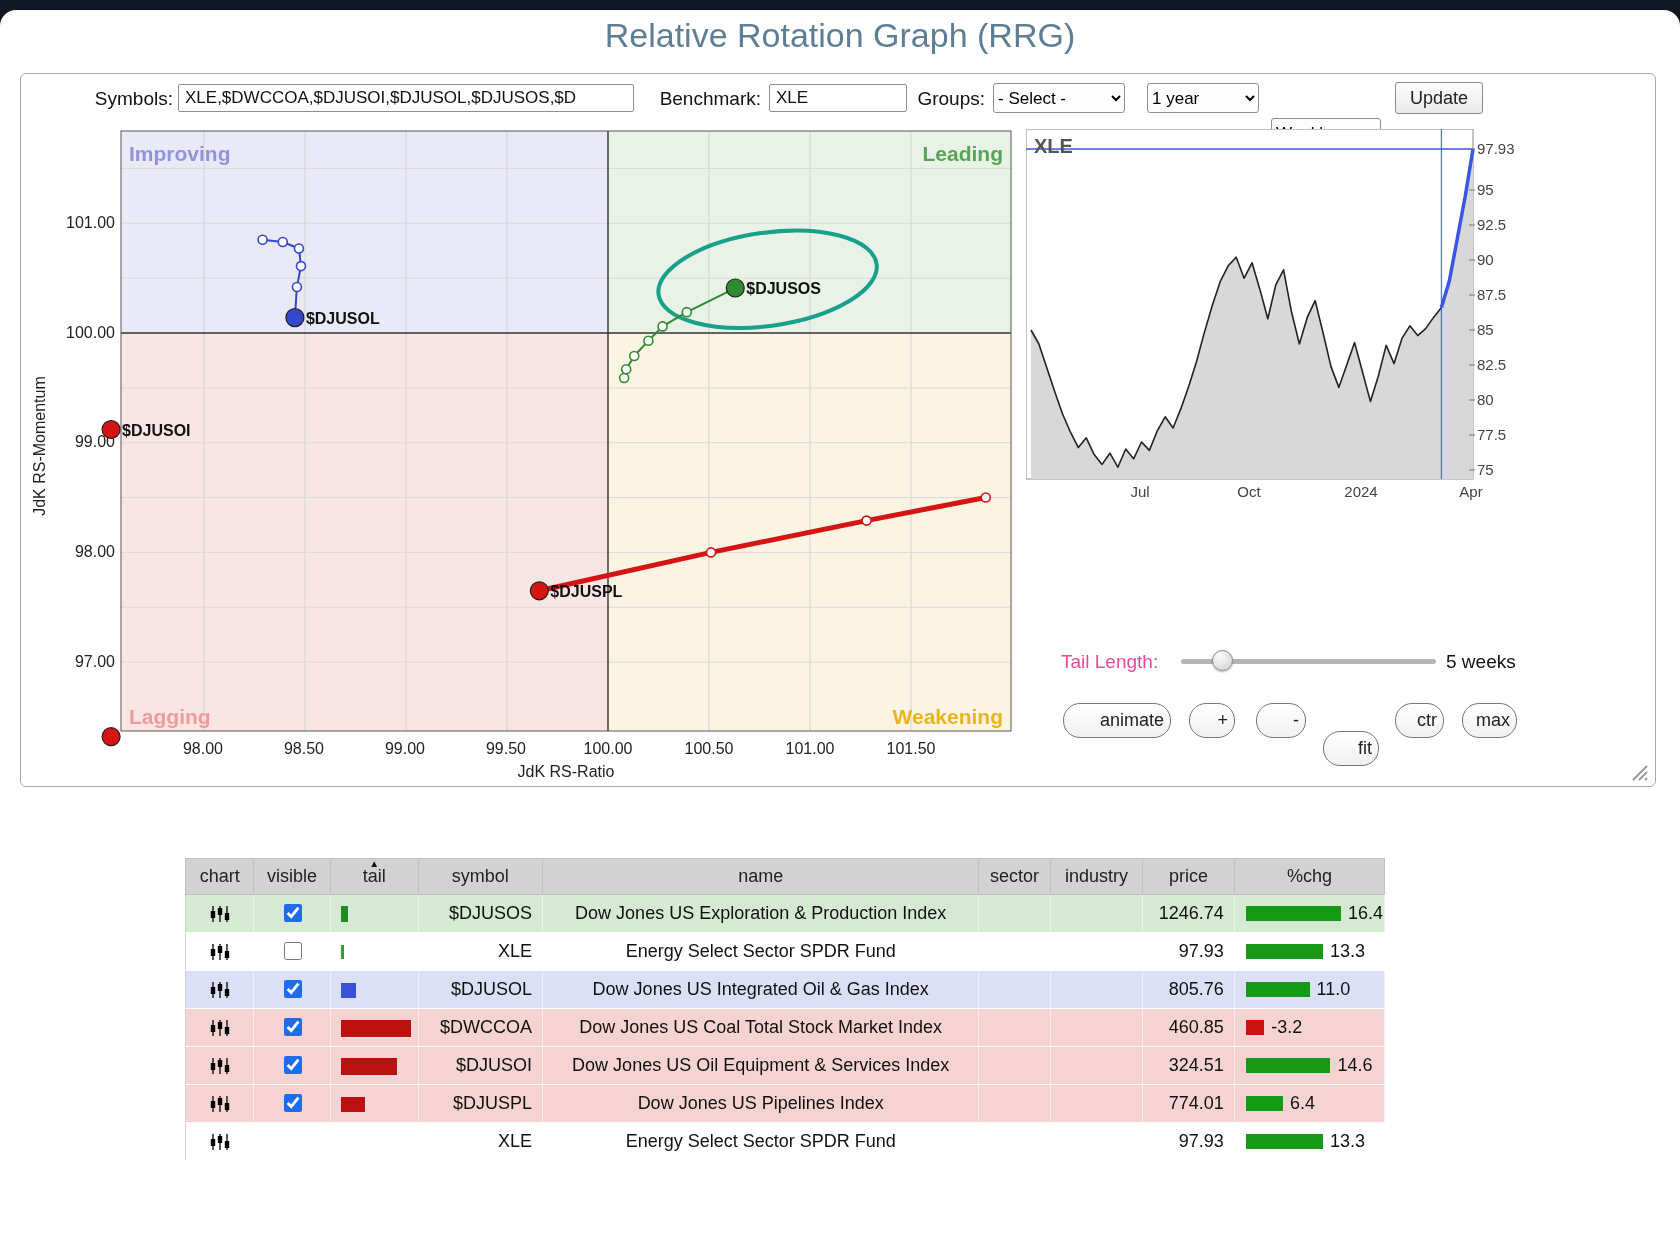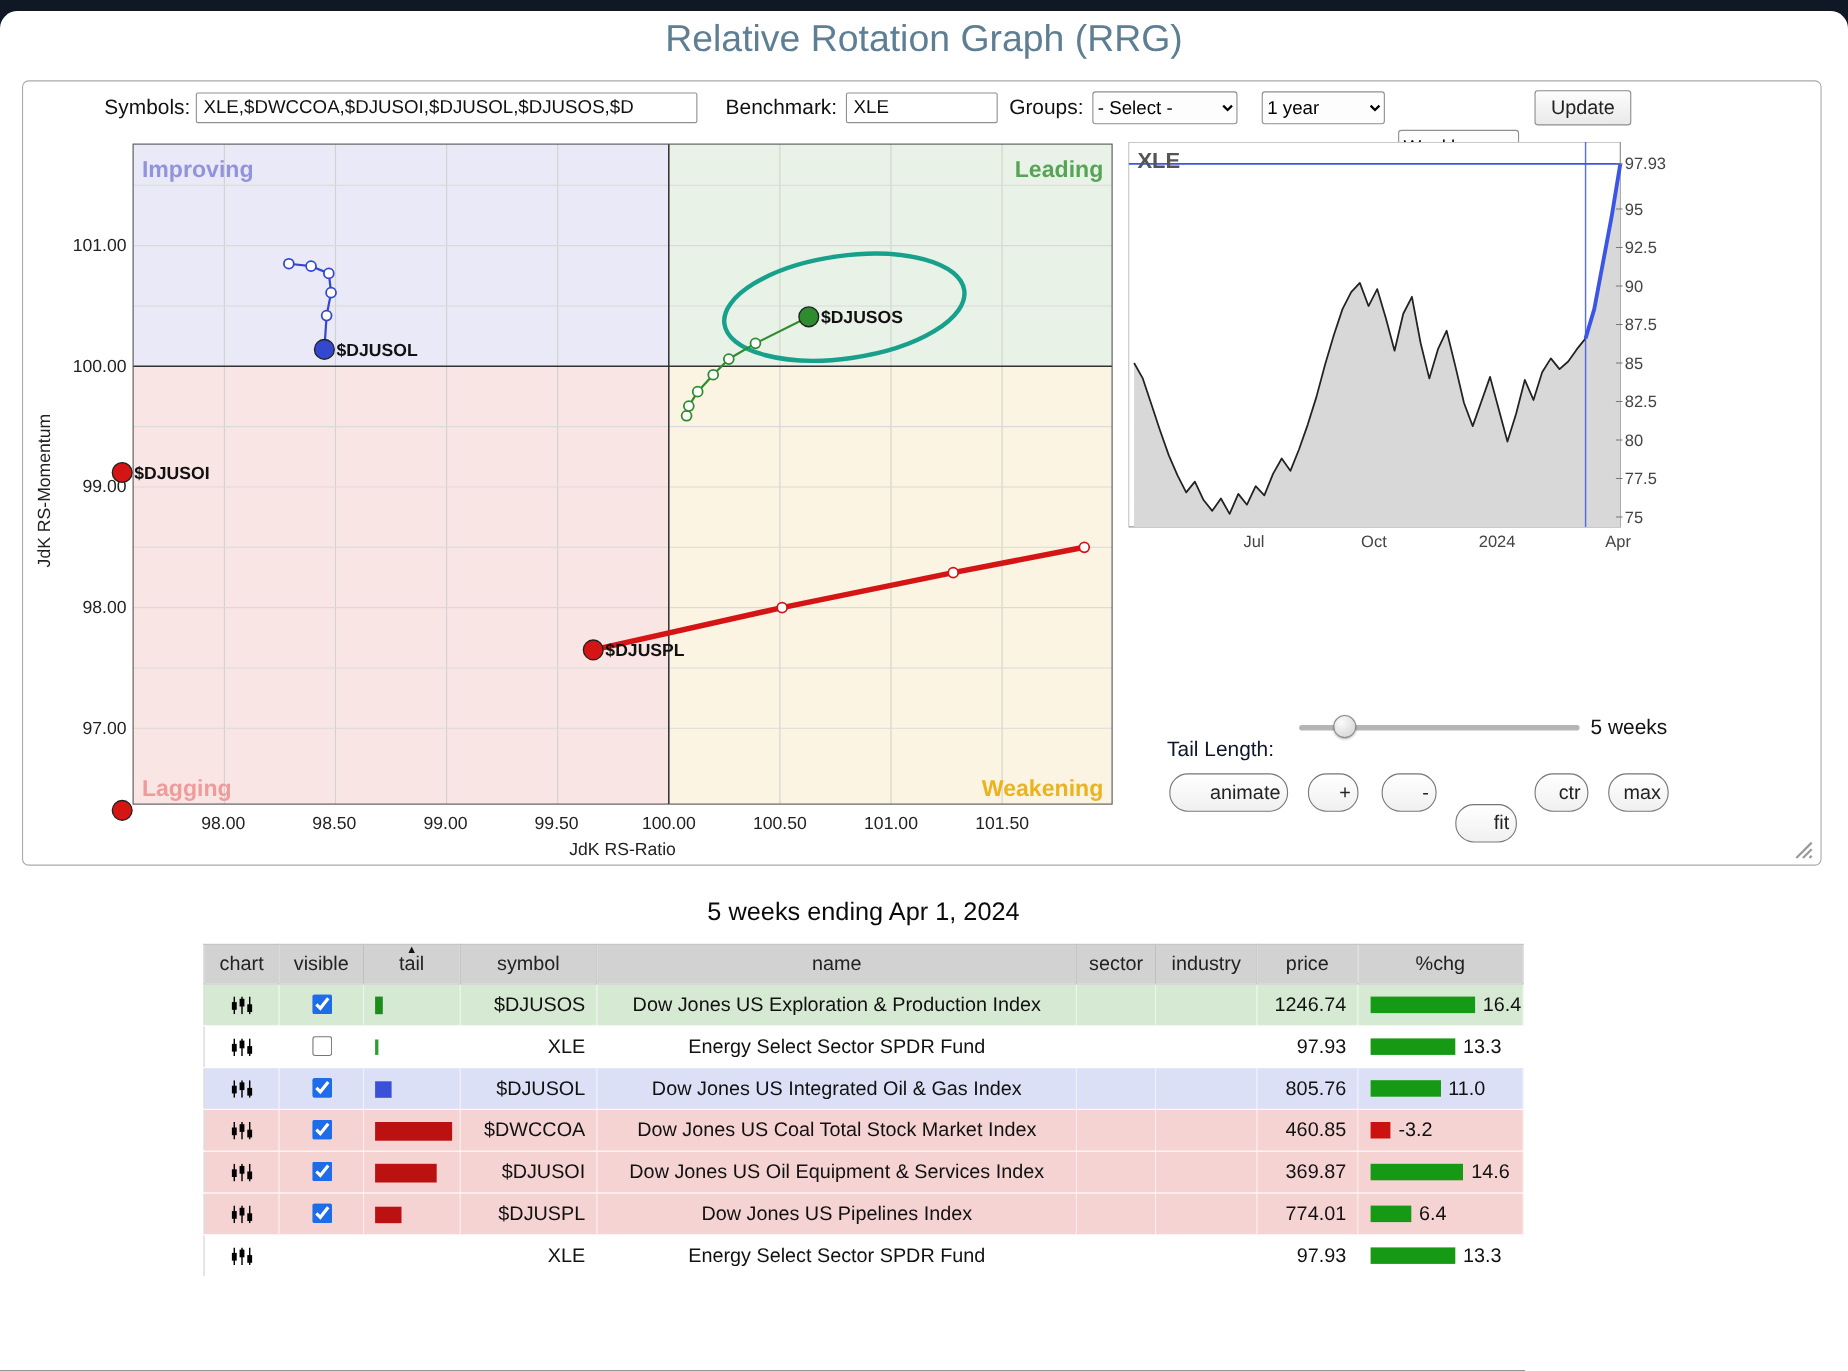--- a/index.html
+++ b/index.html
@@ -40,21 +40,21 @@
   }
   .rrg-svg { position:absolute; left:10px; top:52px; }
   .price-svg { position:absolute; left:1005px; top:55px; }
   .tick { font-size:16px; fill:#222; }
   .axis-title { font-size:16px; fill:#222; }
   .quad-label { font-size:21px; font-weight:bold; }
   .pt-label { font-size:16px; fill:#111; font-weight:bold; }
   .mini-sym { font-size:20px; font-weight:bold; fill:#555; }
   .ptick { font-size:15px; fill:#444; }
   
-  .tail-label { position:absolute; left:1040px; top:573px; font-size:19px; color:#0f172a; line-height:30px;margin-top:20px; }
+  .tail-label { position:absolute; left:1040px; top:573px; font-size:19px; color:#ec4899; line-height:30px; }
   .slider-track {
     position:absolute; left:1160px; top:585px; width:255px; height:5px;
     background:#b5b5b5; border-radius:3px; cursor:pointer;
   }
   .slider-thumb {
     position:absolute; left:31px; top:-9px; width:21px; height:21px; border-radius:50%;
     background:radial-gradient(circle at 35% 30%, #fbfbfb, #cfcfcf);
     border:1px solid #8a8a8a; box-shadow:0 1px 2px rgba(0,0,0,.3); cursor:grab;
   }
   .tail-value { position:absolute; left:1425px; top:573px; font-size:19px; color:#111; line-height:30px; }
@@ -262,21 +262,20 @@
     <button class="pill" style="left:1374px;width:49px;">ctr</button>
     <button class="pill" style="left:1441px;width:55px;">max</button>
 
     <svg class="grip" width="24" height="24">
       <line x1="8" y1="22" x2="22" y2="8" stroke="#999" stroke-width="2"></line>
       <line x1="14" y1="22" x2="22" y2="14" stroke="#999" stroke-width="2"></line>
       <line x1="20" y1="22" x2="22" y2="20" stroke="#999" stroke-width="2"></line>
     </svg>
   </div>
 
-  <div class="caption">5 weeks ending Apr 1, 2024</div>
 
   <div class="tbl-wrap">
     <table class="sym-table">
       <colgroup>
         <col style="width:69px">
           <col style="width:77px">
           <col style="width:88px">
           <col style="width:125px">
         <col style="width:445px">
           <col style="width:72px">
@@ -374,21 +373,21 @@
         <tr style="background: rgb(246, 211, 211);">
           <td class="cell-center"><svg class="chart-ic" width="22" height="16">
                 <use href="#candles"></use>
               </svg></td>
           <td class="cell-center"><input type="checkbox" checked="" style=""></td>
           <td class="cell-left"><span class="tail-swatch" style="width: 56px; height: 17px; background: rgb(187, 17, 17);"></span></td>
           <td class="cell-right">$DJUSOI</td>
           <td class="cell-center">Dow Jones US Oil Equipment &amp; Services Index</td>
           <td class="cell-center"></td>
           <td class="cell-center"></td>
-          <td class="cell-right">369.87</td>
+          <td class="cell-right">324.51</td>
           <td>
               <div class="pct-wrap">
                 <span class="pct-bar" style="width: 84.68px; background: rgb(22, 154, 22);"></span>
                 <span>14.6</span>
               </div>
             </td>
         </tr>
         <tr style="background: rgb(246, 211, 211);">
           <td class="cell-center"><svg class="chart-ic" width="22" height="16">
                 <use href="#candles"></use>

